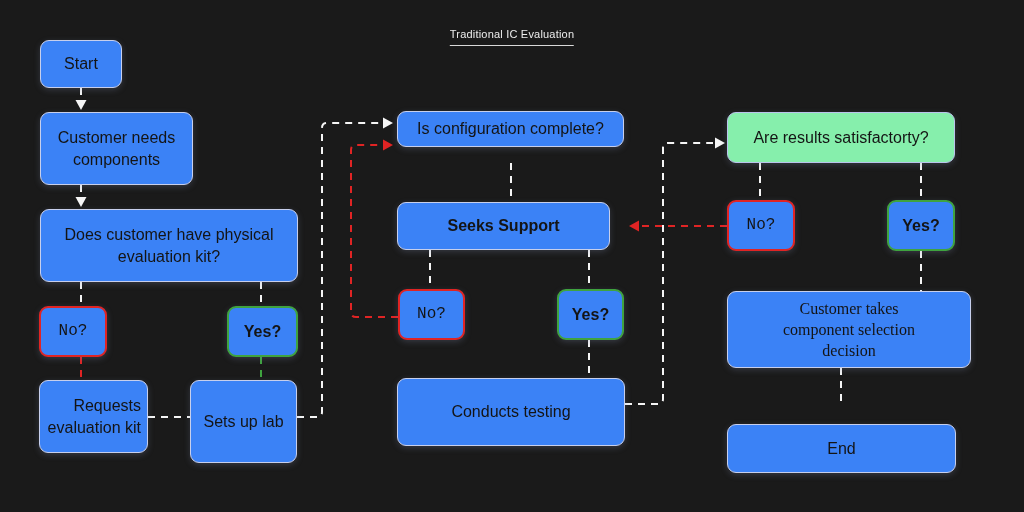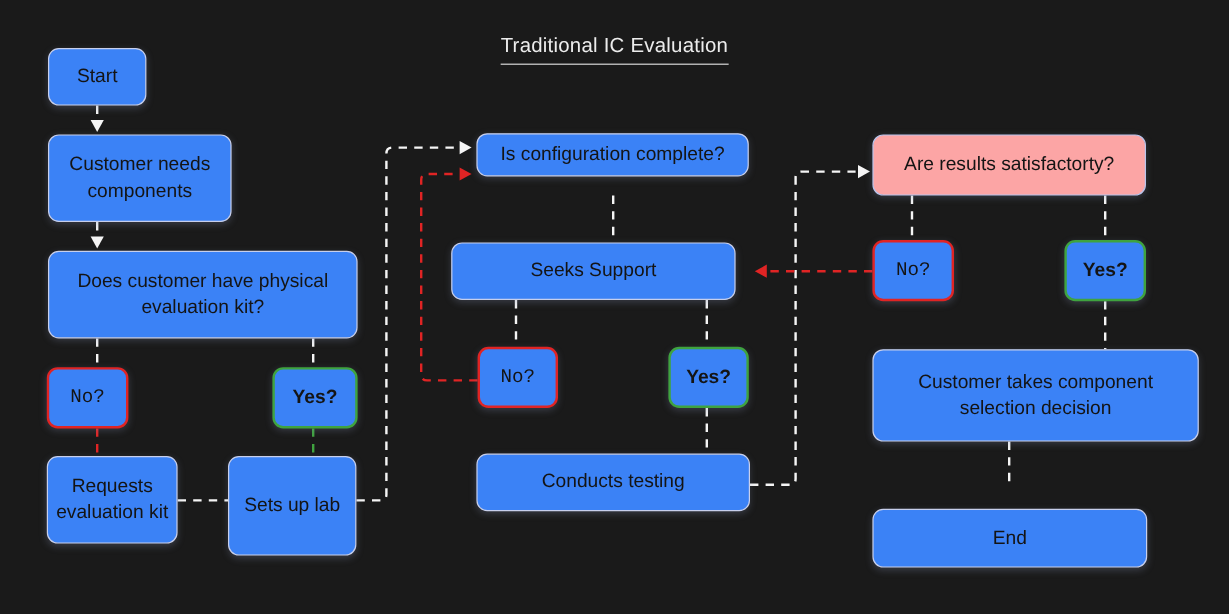--- a/index.html
+++ b/index.html
@@ -6,56 +6,56 @@
   body{
     width:1024px;height:512px;
     background:#1a1a1a;
     font-family:"Liberation Sans", sans-serif;
     position:relative;
     overflow:hidden;
   }
   .stage{position:absolute;inset:0;width:1024px;height:512px;}
   .title{
     position:absolute;top:28px;left:50%;transform:translateX(-50%);
-    color:#ececec;font-size:17px;letter-spacing:.2px;
+    color:#ececec;font-size:11px;letter-spacing:.2px;
     padding-bottom:5px;border-bottom:1.5px solid #d8d8d8;
     white-space:nowrap;
   }
   .node{
     position:absolute;box-sizing:border-box;
     background:#3b82f6;
     border:1.5px solid #c7cfec;
     border-radius:9px;
     color:#141414;
     display:flex;align-items:center;justify-content:center;
     text-align:center;
     font-size:16px;line-height:1.32;
     padding:4px 8px;
     box-shadow:0 2px 6px rgba(125,135,170,0.28);
   }
   .node.red{border:2.5px solid #e02424;font-family:Liberation Mono, monospace;}
   .node.green{border:2.5px solid #3fa33f;font-weight:bold;}
-  .node.lavender{background:#fca5a5;border-color:#b9c4ec;}
+  .node.lavender{background:#86efac;border-color:#b9c4ec;}
   
   .n-start{left:40px;top:40px;width:82px;height:48px;}
   .n-customer-needs{left:40px;top:112px;width:153px;height:73px;}
   .n-has-kit{left:40px;top:209px;width:258px;height:73px;}
   .n-no1{left:39px;top:306px;width:68px;height:51px;}
   .n-yes1{left:227px;top:306px;width:71px;height:51px;}
-  .n-requests-kit{left:39px;top:380px;width:109px;height:73px;padding:2px 6px;}
+  .n-requests-kit{left:39px;top:380px;width:109px;height:73px;padding:2px 6px;text-align:right;}
   .n-sets-up-lab{left:190px;top:380px;width:107px;height:83px;}
   .n-is-config{left:397px;top:111px;width:227px;height:36px;}
-  .n-seeks-support{left:376px;top:202px;width:237px;height:48px;}
+  .n-seeks-support{left:397px;top:202px;width:213px;height:48px;font-weight:bold;}
   .n-no2{left:398px;top:289px;width:67px;height:51px;}
   .n-yes2{left:557px;top:289px;width:67px;height:51px;}
-  .n-conducts-testing{left:397px;top:378px;width:228px;height:48px;}
+  .n-conducts-testing{left:397px;top:378px;width:228px;height:68px;}
   .n-are-results{left:727px;top:112px;width:228px;height:51px;}
   .n-no3{left:727px;top:200px;width:68px;height:51px;}
   .n-yes3{left:887px;top:200px;width:68px;height:51px;}
-  .n-customer-takes{left:727px;top:291px;width:272px;height:77px;padding:4px 35px;}
+  .n-customer-takes{left:727px;top:291px;width:244px;height:77px;padding:4px 35px;font-family:Liberation Serif, serif;}
   .n-end{left:727px;top:424px;width:229px;height:49px;}
   svg.connectors{position:absolute;inset:0;pointer-events:none;}
 </style>
 </head>
 <body>
 
 <div class="stage">
 
   <div class="title">Traditional IC Evaluation</div>
 

